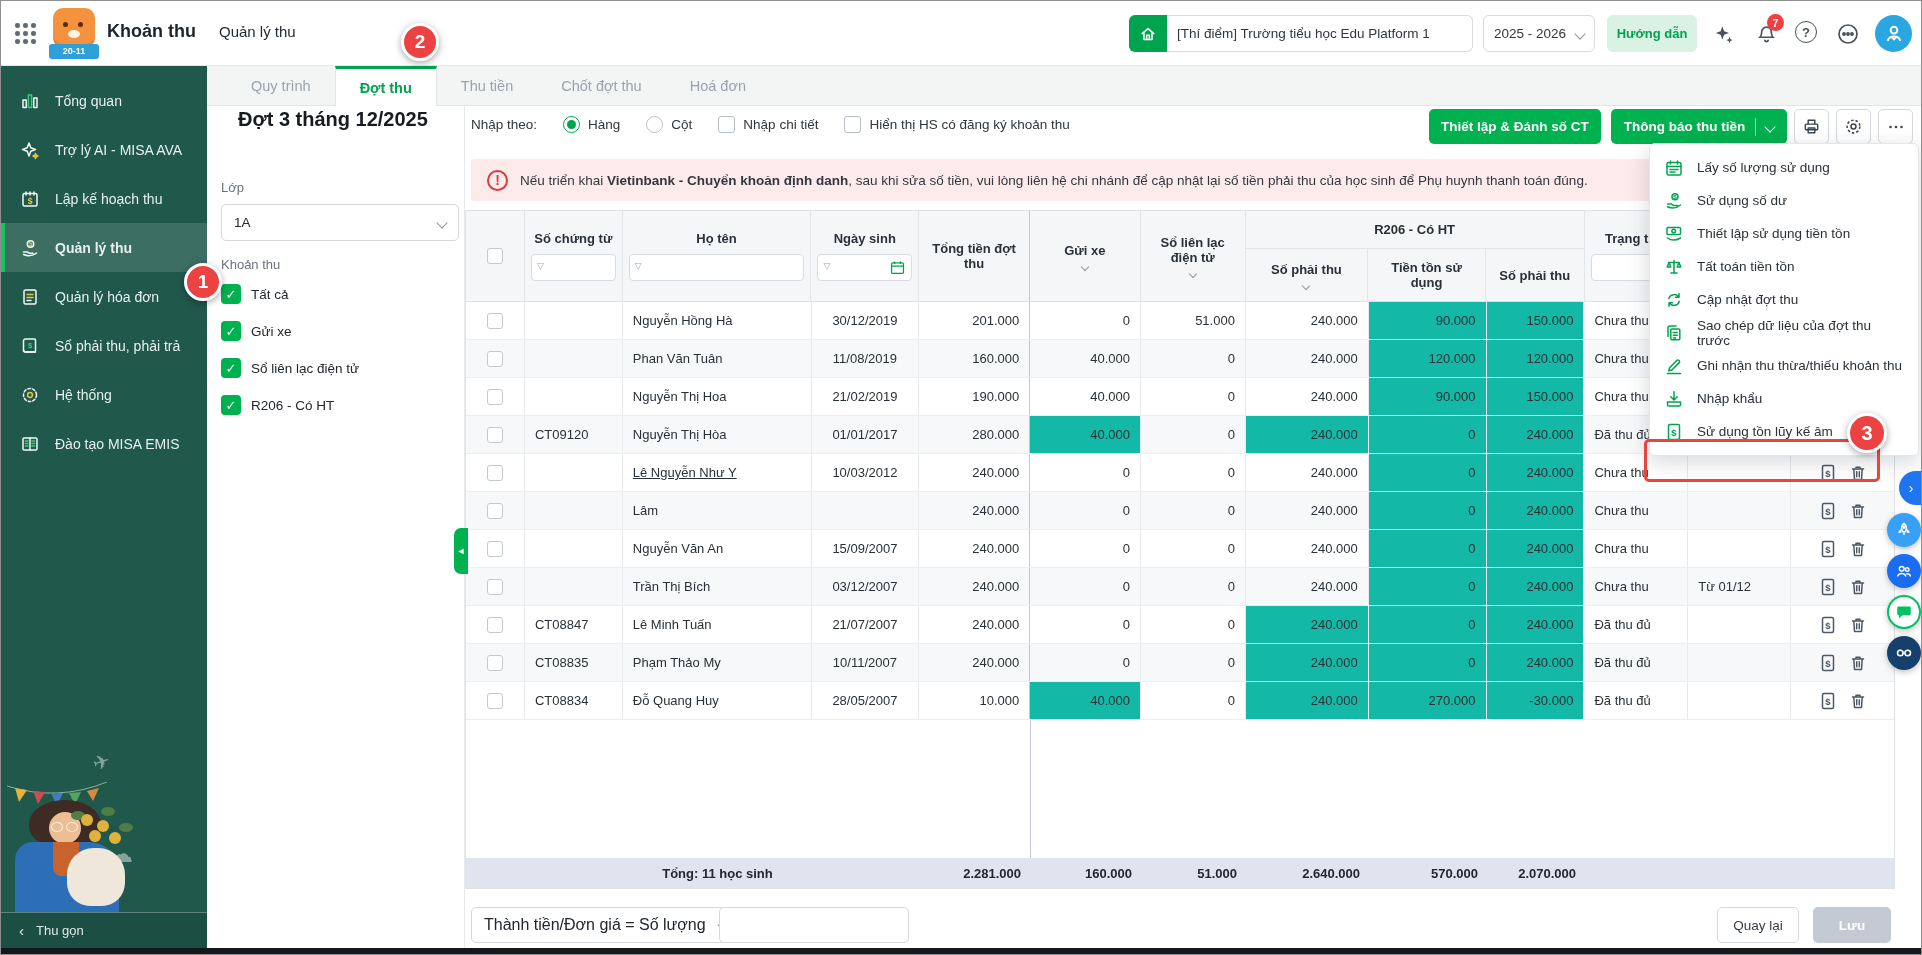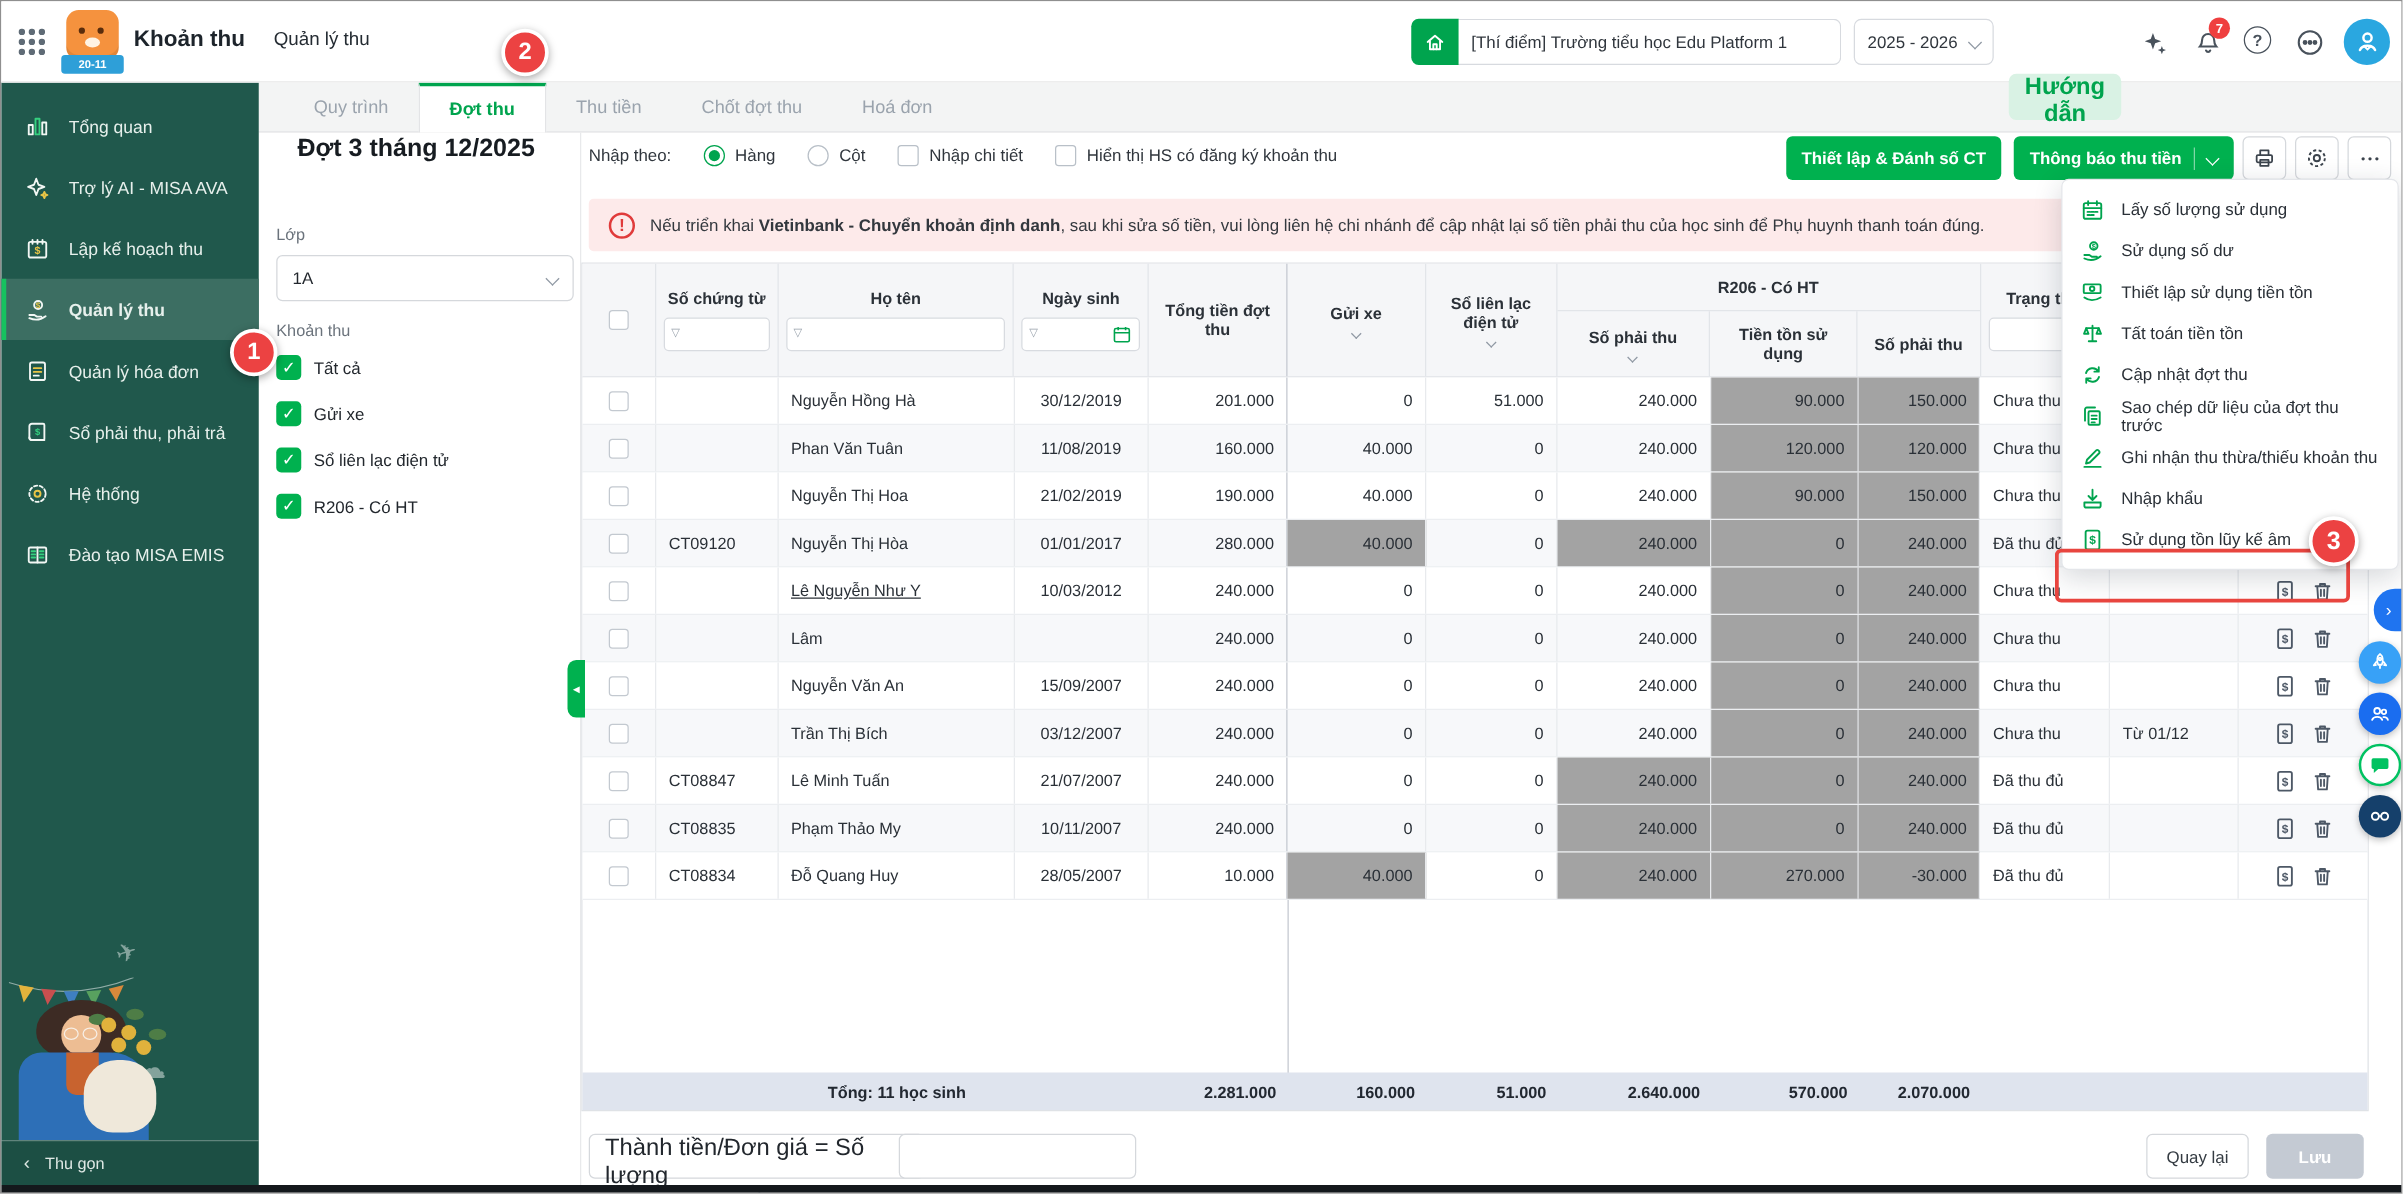--- a/index.html
+++ b/index.html
@@ -15,21 +15,21 @@
   .logo .box { position:absolute; left:4px; top:2px; width:42px; height:40px; background:#f5923e; border-radius:10px; box-shadow:inset 0 -4px 0 rgba(0,0,0,.08); }
   .logo .eye { position:absolute; top:16px; width:5px; height:5px; background:#5a2d0c; border-radius:50%; }
   .logo .snout { position:absolute; left:19px; top:24px; width:12px; height:8px; background:#fff3e3; border-radius:50%; }
   .logo .ribbon { position:absolute; left:0; top:38px; width:50px; height:15px; background:#2e9fd8; border-radius:3px; color:#fff; font-size:9px; font-weight:bold; text-align:center; line-height:15px; }
   .app-title { position:absolute; left:106px; top:20px; font-size:18px; font-weight:700; color:#1d242b; }
   .module-title { position:absolute; left:218px; top:22px; font-size:15px; color:#242b32; }
   .school-group { position:absolute; left:1128px; top:14px; height:37px; display:flex; }
   .home-btn { width:38px; height:37px; background:#00a44e; border-radius:6px 0 0 6px; display:flex; align-items:center; justify-content:center; cursor:pointer; }
   .school-input { width:306px; height:37px; border:1px solid #d7dadf; border-left:none; border-radius:0 6px 6px 0; font-size:13.5px; color:#30363d; padding:0 10px; display:flex; align-items:center; background:#fff; }
   .year-select { position:absolute; left:1482px; top:14px; width:112px; height:37px; border:1px solid #d7dadf; border-radius:6px; font-size:13.5px; color:#30363d; display:flex; align-items:center; justify-content:space-between; padding:0 10px; cursor:pointer; background:#fff; }
-  .guide-btn { position:absolute; left:1606px; top:14px; width:90px; height:37px; background:#d9f2e4; color:#00a44e; font-weight:700; font-size:19px; border:none; border-radius:6px; cursor:pointer;margin-top:44px; }
+  .guide-btn { position:absolute; left:1606px; top:14px; width:90px; height:37px; background:#d9f2e4; color:#00a44e; font-weight:700; font-size:13px; border:none; border-radius:6px; cursor:pointer; }
   .top-ico { position:absolute; top:20px; width:26px; height:26px; color:#49525c; display:flex; align-items:center; justify-content:center; cursor:pointer; }
   .bell-badge { position:absolute; left:14px; top:-7px; min-width:17px; height:17px; background:#ef3f3f; border-radius:9px; color:#fff; font-size:10.5px; font-weight:700; display:flex; align-items:center; justify-content:center; padding:0 4px; }
   .help-circle { border:1.6px solid #49525c; border-radius:50%; width:22px; height:22px; font-size:13px; font-weight:700; }
   .avatar { position:absolute; left:1874px; top:14px; width:37px; height:37px; border-radius:50%; background:#2aa7e0; display:flex; align-items:center; justify-content:center; cursor:pointer; }
 
   
   .tabstrip { position:absolute; left:206px; top:65px; width:1716px; height:40px; background:#f3f4f4; border-bottom:1px solid #e3e4e6; display:flex; padding-left:20px; z-index:5; }
   .tab { height:40px; padding:0 24px; font-size:14.5px; color:#9aa3ad; display:flex; align-items:center; cursor:pointer; }
   .tab.active { background:#fff; color:#00a44e; font-weight:700; border-top:3px solid #00a44e; border-left:1px solid #e3e4e6; border-right:1px solid #e3e4e6; }
 
@@ -96,39 +96,39 @@
   .hgroup { display:flex; flex-direction:column; border-right:1px solid #e2e5e9; }
   .gtop { height:38px; display:flex; align-items:center; justify-content:center; font-weight:700; border-bottom:1px solid #e2e5e9; }
   .gbottom { flex:1; display:flex; }
   .gbottom > div { border-right:1px solid #e2e5e9; display:flex; flex-direction:column; align-items:center; justify-content:center; font-weight:700; text-align:center; padding:2px 6px; }
   .gbottom > div:last-child { border-right:none; }
   .tbody .trow { display:flex; height:38px; border-bottom:1px solid #eceef1; background:#fff; }
   .tbody .trow.alt { background:#f7f8fa; }
   .c { display:flex; align-items:center; border-right:1px solid #e8eaed; padding:0 10px; overflow:hidden; white-space:nowrap; }
   .c.num { justify-content:flex-end; }
   .c.ctr { justify-content:center; }
-  .c.gray { background:#a3a3a3; }
+  .c.gray { background:#14b8a6; }
   .c.frozen { border-right:1px solid #c3c8d0; }
   .rowchk { width:16px; height:16px; border:1.5px solid #c3c9d0; border-radius:3px; background:#fff; margin:0 auto; cursor:pointer; }
   .act-ic { width:20px; height:20px; color:#4d5866; cursor:pointer; display:flex; align-items:center; justify-content:center; }
   .empty-zone { position:relative; height:140px; }
   .vline { position:absolute; top:0; bottom:0; width:1px; background:#c3c8d0; }
   .totals { position:absolute; left:0; bottom:0; width:100%; height:30px; background:#dfe4ee; display:flex; align-items:center; font-weight:700; font-size:13px; color:#222831; }
   .totals .tc { padding:0 10px; text-align:right; }
 
   
   .dropdown { position:absolute; left:1648px; top:142px; width:270px; background:#fff; border:1px solid #e4e6ea; border-radius:6px; box-shadow:0 6px 22px rgba(25,39,55,.18); padding:7px 0; z-index:50; }
   .mi { height:33px; display:flex; align-items:center; gap:13px; padding:0 14px; font-size:13.5px; color:#2a3037; cursor:pointer; position:relative; }
   .mi .mic { width:20px; height:20px; flex:0 0 20px; color:#00a44e; display:flex; align-items:center; justify-content:center; }
   .hl-box { position:absolute; left:-6px; top:295px; width:236px; height:43px; border:3px solid #e8453f; border-radius:5px; pointer-events:none; }
 
   .step-badge { position:absolute; border-radius:50%; background:#ec4242; color:#fff; font-weight:700; display:flex; align-items:center; justify-content:center; border:3px solid #fff; box-shadow:0 2px 7px rgba(0,0,0,.35); z-index:60; }
 
   
-  .footer-select { position:absolute; left:470px; top:906px; width:269px; height:36px; font-size:19px;flex-direction:column; }
+  .footer-select { position:absolute; left:470px; top:906px; width:269px; height:36px; font-size:16px; }
   .footer-input { position:absolute; left:718px; top:906px; width:190px; height:36px; border:1px solid #d5d8dc; border-radius:5px; background:#fff; }
   .back-btn { position:absolute; left:1716px; top:906px; width:82px; height:36px; background:#fff; border:1px solid #d5d8dc; color:#343b42; font-weight:400; }
   .save-btn { position:absolute; left:1812px; top:906px; width:78px; height:36px; background:#c4cad3; color:#fff; }
 
   
   .fab-tab { position:absolute; left:1898px; top:470px; width:24px; height:34px; background:#1f74f0; border-radius:17px 0 0 17px; color:#fff; display:flex; align-items:center; justify-content:center; font-size:14px; cursor:pointer; z-index:55; }
   .fab { position:absolute; left:1886px; width:34px; height:34px; border-radius:50%; display:flex; align-items:center; justify-content:center; cursor:pointer; z-index:55; box-shadow:0 2px 6px rgba(0,0,0,.25); }
 
   .bottom-strip { position:absolute; left:0; top:947px; width:1922px; height:8px; background:#14181c; }
   svg { display:block; }

